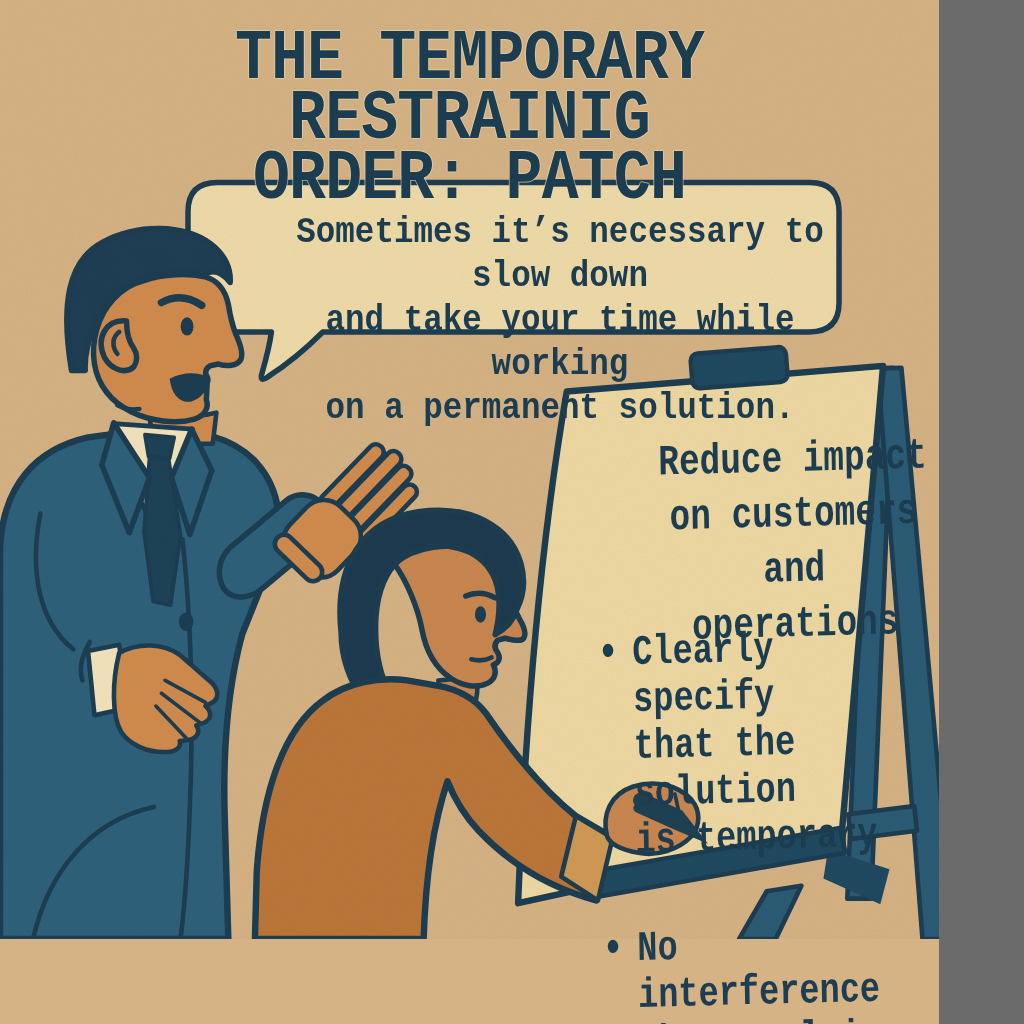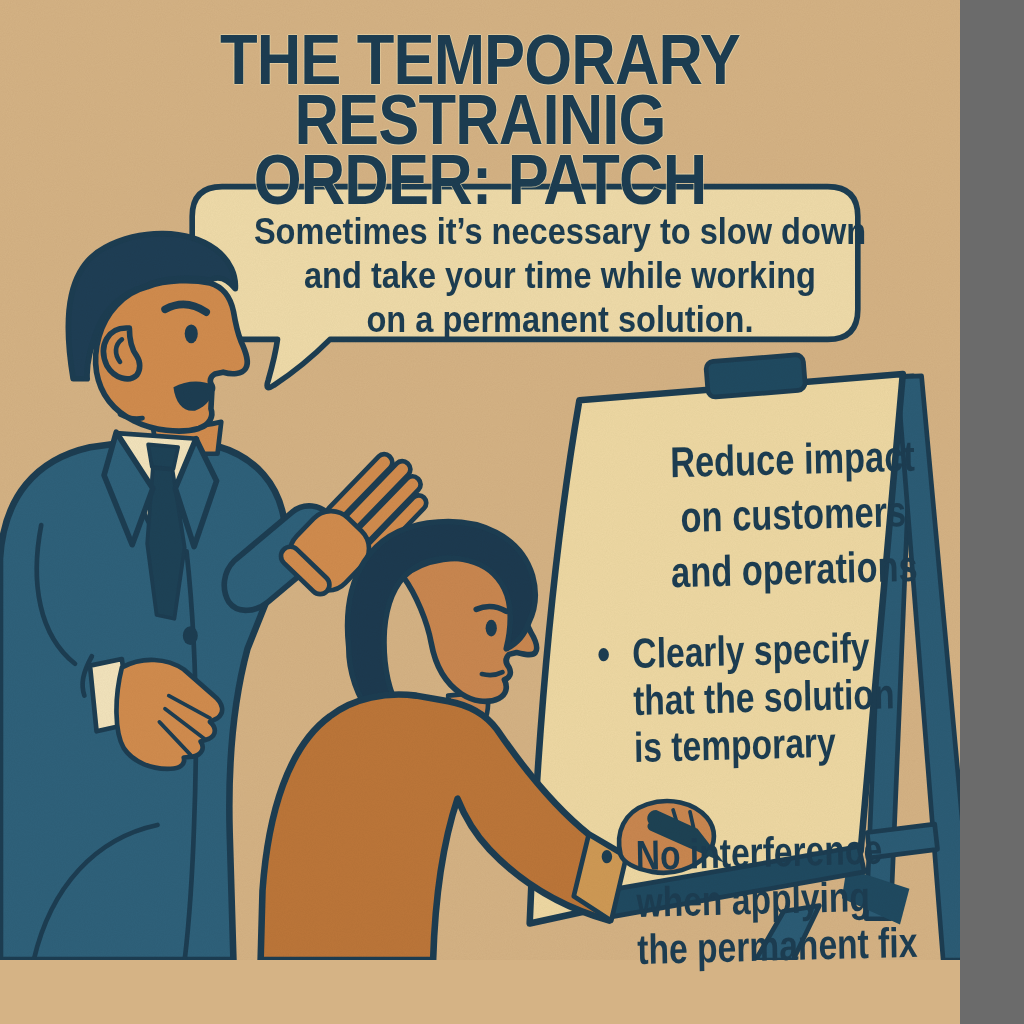--- a/index.html
+++ b/index.html
@@ -1,17 +1,17 @@
 <!DOCTYPE html>
 <html style="--bg: #d5b385; --ink: #1c3d52; --board: #eed9a4; --bubble: #efdcaa; --suit: #2e617b; --shirt: #f2e4bd; --tie: #1d4257; --skin-man: #d18c4e; --hair-man: #1e3e55; --skin-woman: #c98750; --hair-woman: #1c3a50; --top-woman: #bc7639; --cuff-woman: #cf9a55; --frame: #2b5c76; --tray: #1f4a61; --pen: #1d4254;"><head>
 <meta charset="utf-8">
 <style>
   html,body{margin:0;padding:0;background:#6b6b6b;}
-  .stage{position:relative;width:960px;height:1024px;overflow:hidden;
-         font-family:Liberation Sans, sans-serif;background:var(--bg,#d5b385);}
+  .stage{position:relative;width:892px;height:1024px;overflow:hidden;
+         font-family:Liberation Mono, monospace;background:var(--bg,#d5b385);padding-left:47px;}
   .scene{position:absolute;inset:0;display:block;}
   svg path,svg rect,svg ellipse{stroke-linejoin:round;stroke-linecap:round;}
   .f-bg{fill:var(--bg);} .f-ink{fill:var(--ink);} .f-board{fill:var(--board);}
   .f-bubble{fill:var(--bubble);} .f-suit{fill:var(--suit);} .f-shirt{fill:var(--shirt);}
   .f-tie{fill:var(--tie);} .f-skinM{fill:var(--skin-man);} .f-hairM{fill:var(--hair-man);}
   .f-skinW{fill:var(--skin-woman);} .f-hairW{fill:var(--hair-woman);}
   .f-topW{fill:var(--top-woman);} .f-cuffW{fill:var(--cuff-woman);}
   .f-frame{fill:var(--frame);} .f-tray{fill:var(--tray);} .f-pen{fill:var(--pen);}
   .s-ink{stroke:var(--ink);} .nofill{fill:none;}
   .txt{position:absolute;font-weight:bold;color:var(--ink);white-space:pre-line;}

